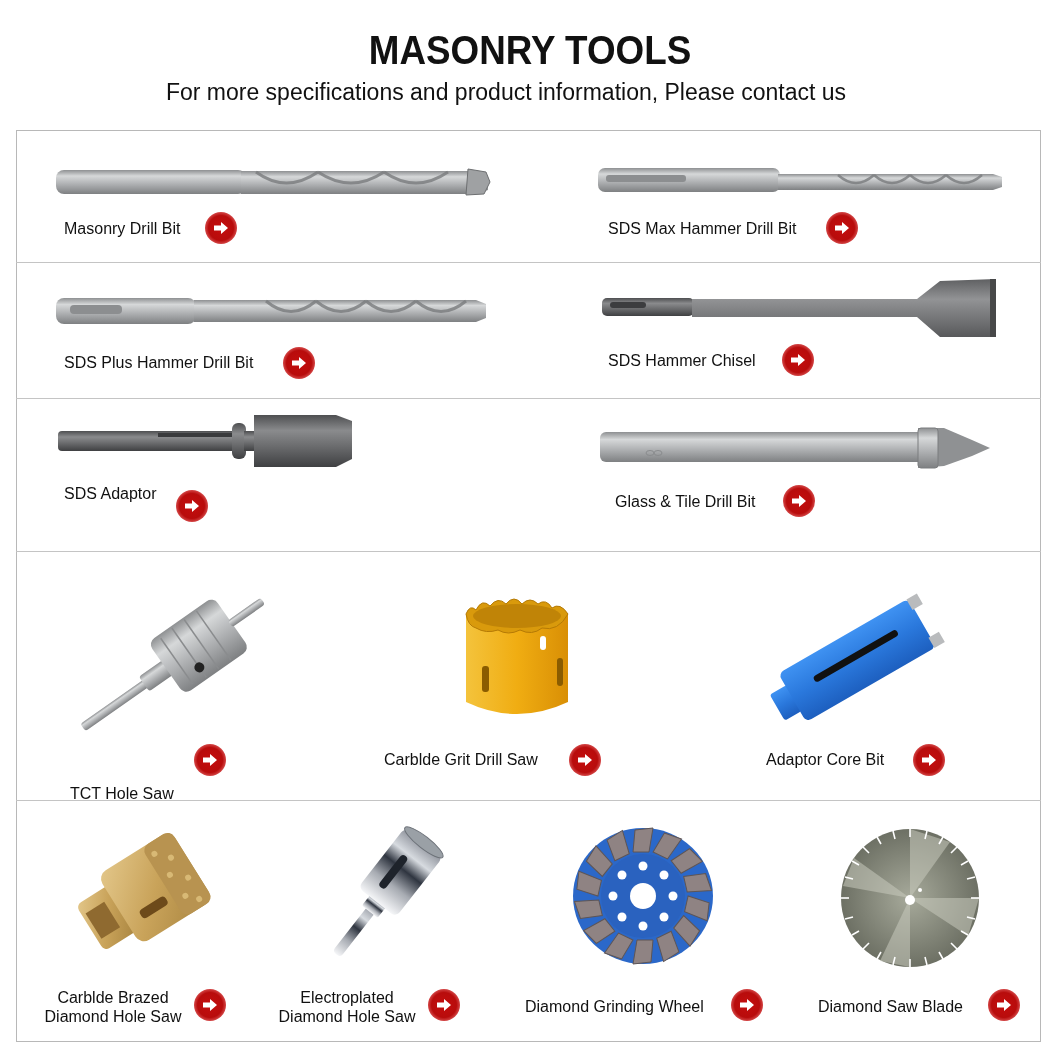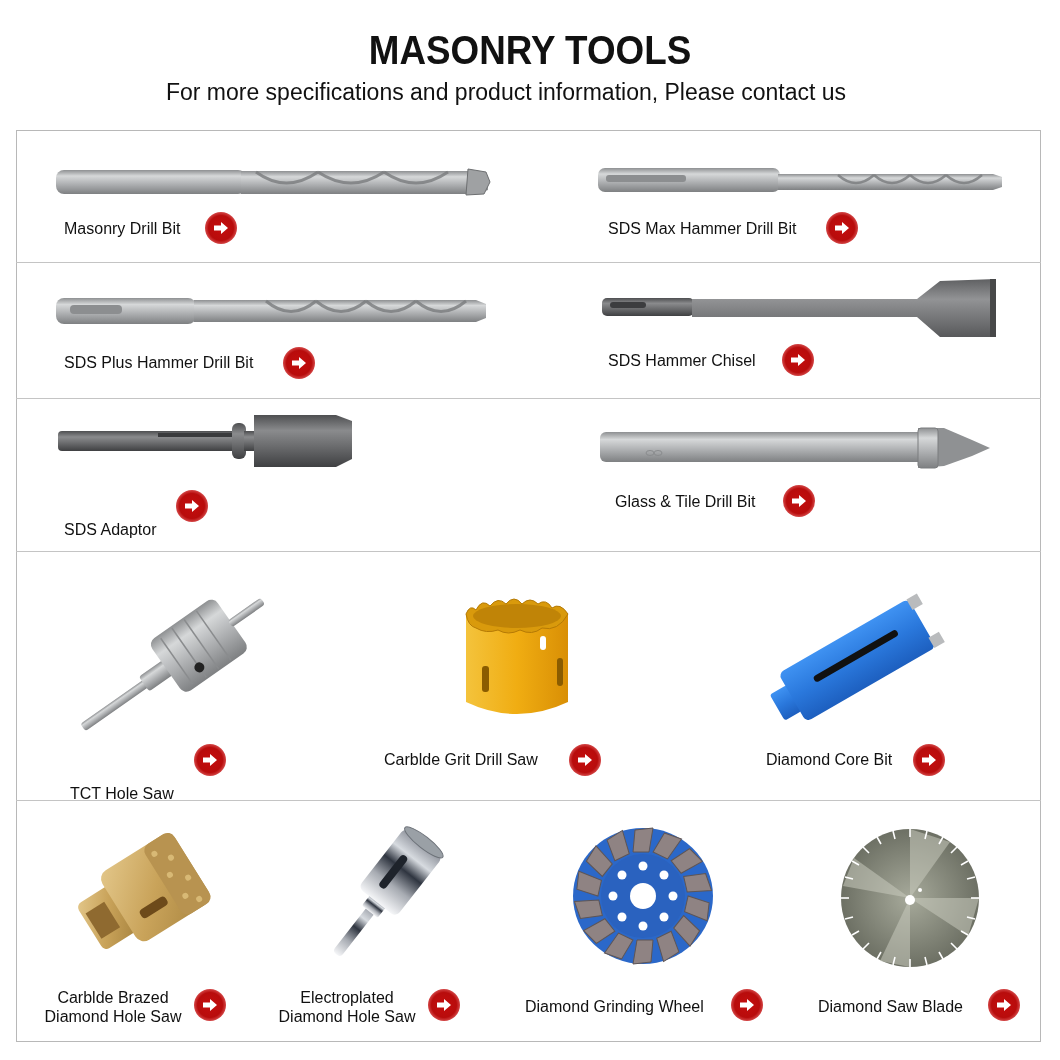--- a/index.html
+++ b/index.html
@@ -156,21 +156,21 @@
 </div>
 
 <div class="item">
   <svg class="pic" style="left:58px;top:413px" width="296" height="56" viewBox="0 0 296 56">
     <rect x="0" y="18" width="180" height="20" rx="4" fill="url(#darksteel)"></rect>
     <rect x="100" y="20" width="80" height="4" fill="#3a3b3d"></rect>
     <rect x="174" y="10" width="14" height="36" rx="6" fill="url(#darksteel)"></rect>
     <rect x="186" y="18" width="12" height="20" fill="url(#darksteel)"></rect>
     <path d="M196 2 L278 2 L294 8 L294 46 L278 54 L196 54 Z" fill="url(#darksteel)"></path>
   </svg>
-  <span class="lbl" style="left:64px;top:520px">SDS Adaptor</span>
+  <span class="lbl" style="left:64px;top:484px">SDS Adaptor</span>
   <div class="arrow" style="left:176px;top:490px">
     <svg viewBox="0 0 16 14">
         <path d="M1 4.5 H8 V1 L15 7 L8 13 V9.5 H1 Z" fill="#fff"></path>
       </svg>
   </div>
 </div>
 
 <div class="item">
   <svg class="pic" style="left:600px;top:426px" width="390" height="44" viewBox="0 0 390 44">
     <rect x="0" y="6" width="330" height="30" rx="6" fill="url(#steel)"></rect>
@@ -231,21 +231,21 @@
 <div class="item">
   <svg class="pic" style="left:760px;top:594px" width="186" height="126" viewBox="0 0 186 126">
     <g transform="rotate(-30 93 63)">
       <rect x="2" y="54" width="20" height="30" rx="3" fill="url(#blue)"></rect>
       <rect x="20" y="40" width="150" height="56" rx="6" fill="url(#blue)"></rect>
       <rect x="48" y="60" width="96" height="7" rx="3.5" fill="#111"></rect>
       <rect x="168" y="40" width="12" height="12" fill="#b9bbbd"></rect>
       <rect x="168" y="84" width="12" height="12" fill="#b9bbbd"></rect>
     </g>
   </svg>
-  <span class="lbl" style="left:766px;top:750px">Diamond Core Bit</span>
+  <span class="lbl" style="left:766px;top:750px">Adaptor Core Bit</span>
   <div class="arrow" style="left:913px;top:744px">
     <svg viewBox="0 0 16 14">
         <path d="M1 4.5 H8 V1 L15 7 L8 13 V9.5 H1 Z" fill="#fff"></path>
       </svg>
   </div>
 </div>
 
 <div class="item">
   <svg class="pic" style="left:76px;top:826px" width="134" height="136" viewBox="0 0 134 136">
     <g transform="rotate(-32 67 68)">

